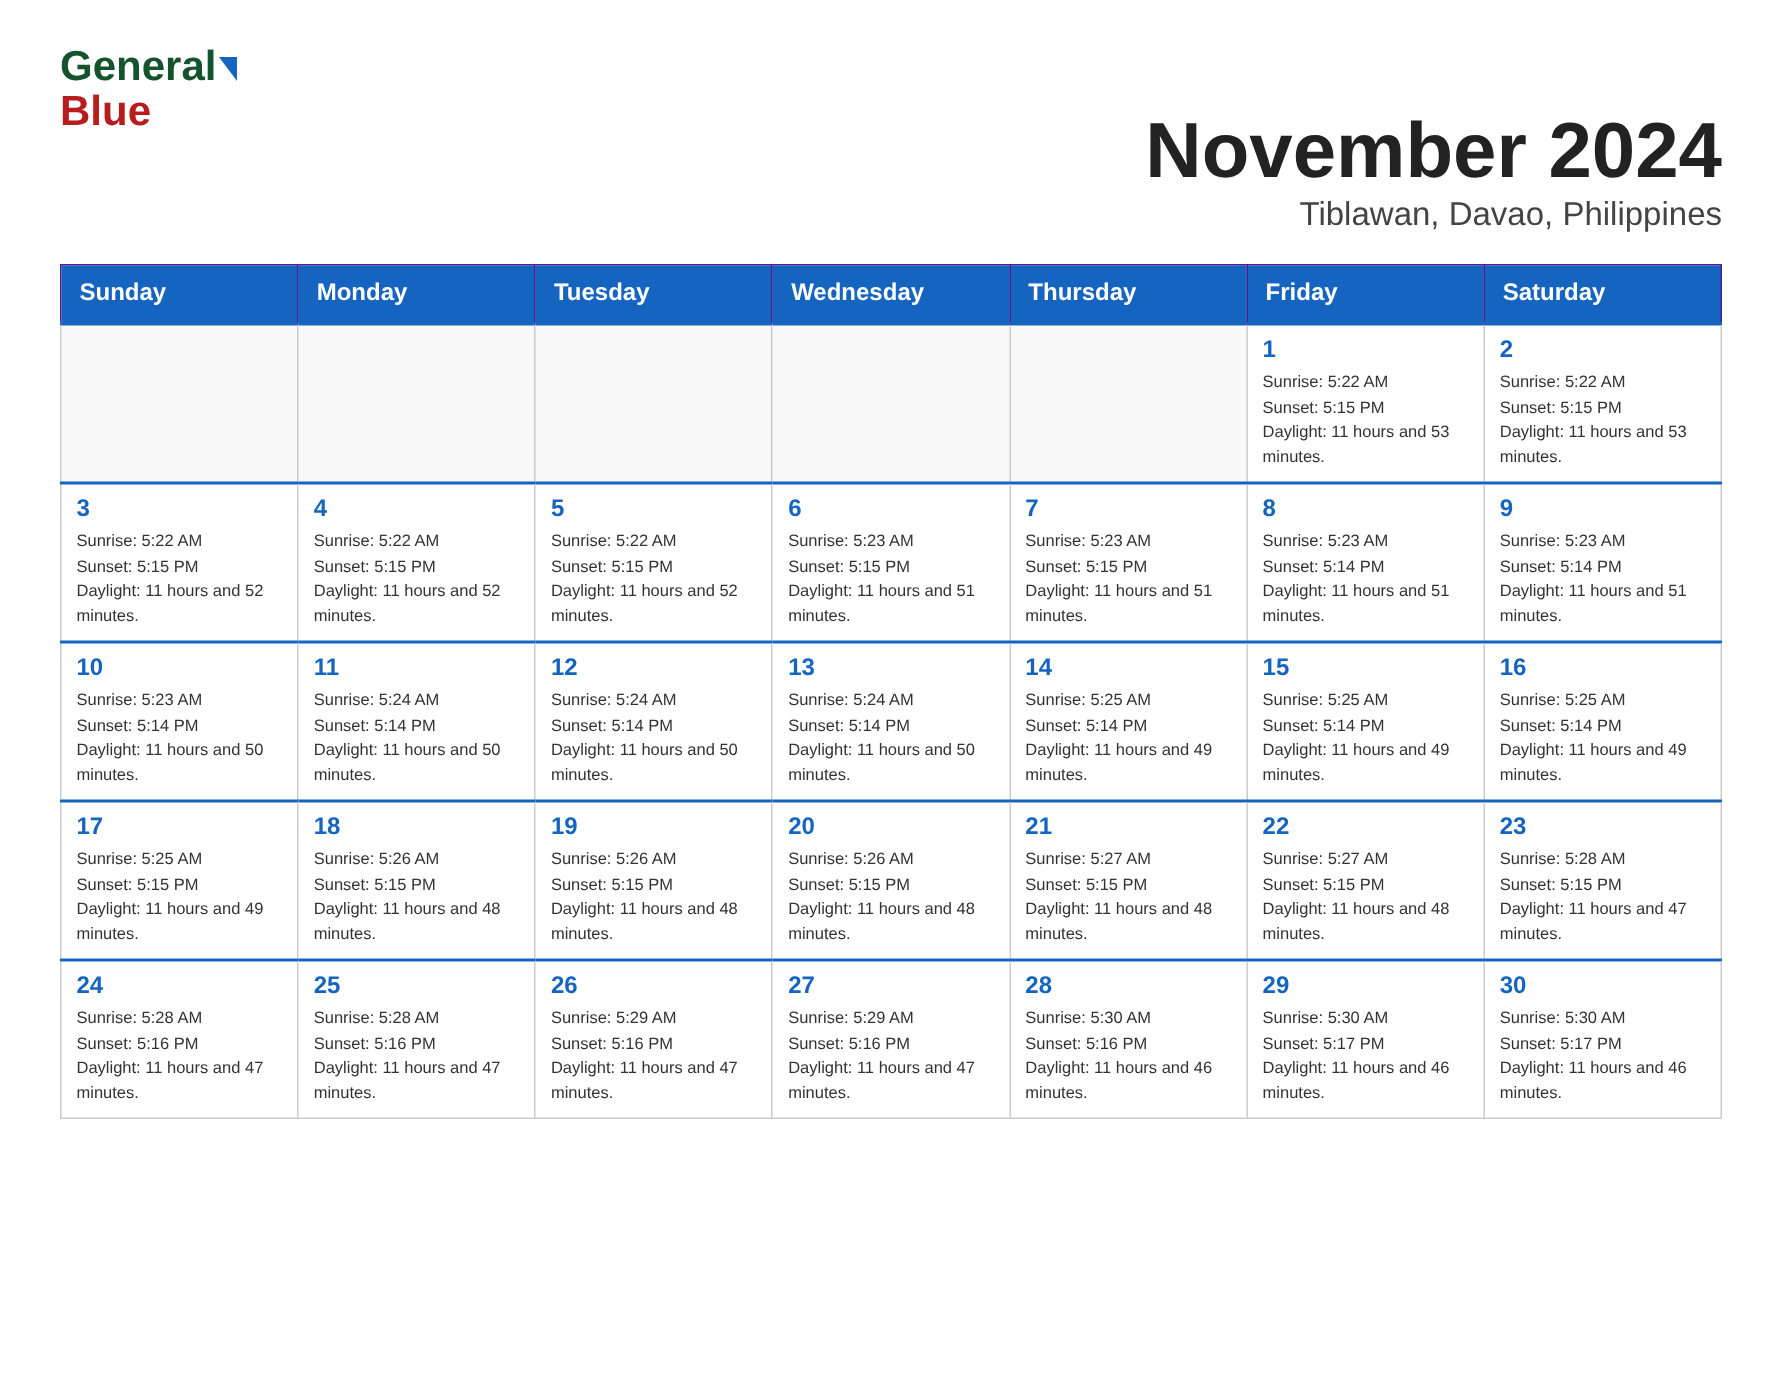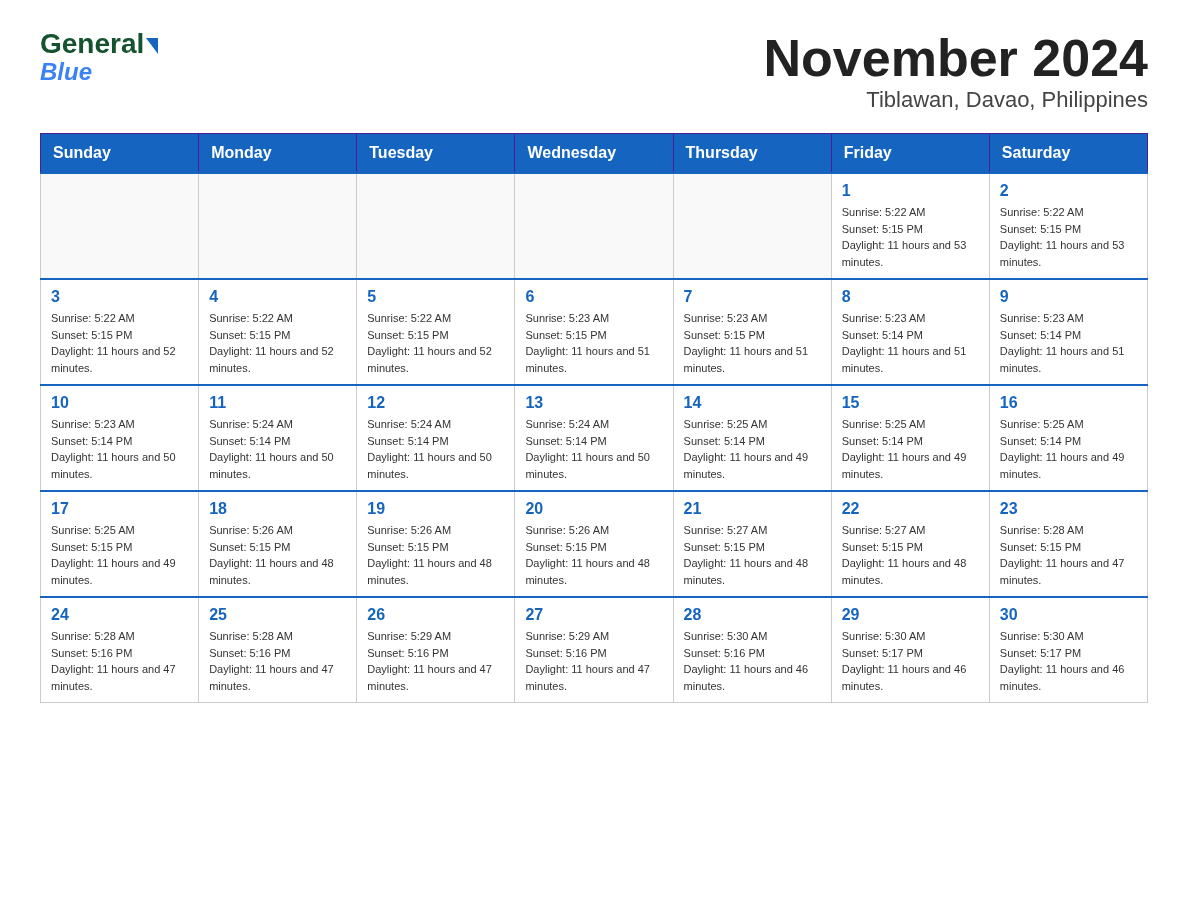--- a/index.html
+++ b/index.html
@@ -21,33 +21,33 @@
       flex-direction: column;
       align-items: flex-start;
     }
     .logo-text {
       font-size: 28px;
       font-weight: bold;
       color: #14532d;
       line-height: 1;
     }
     .logo-blue-line {
-      color: #3b82f6;
-      font-size: 24px;
-      font-weight: bold;
-      font-style: italic;
+      color: #b91c1c;
+      font-size: 28px;
+      font-weight: bold;
     }
     .title-section {
       text-align: right;
     }
     .month-year {
       font-size: 52px;
       font-weight: bold;
       color: #222;
       line-height: 1.1;
+      margin-top: 43px;
     }
     .location {
       font-size: 22px;
       color: #444;
       margin-top: 0;
     }
     .calendar {
       width: 100%;
       border-collapse: collapse;
       border: 1px solid #aaa;

